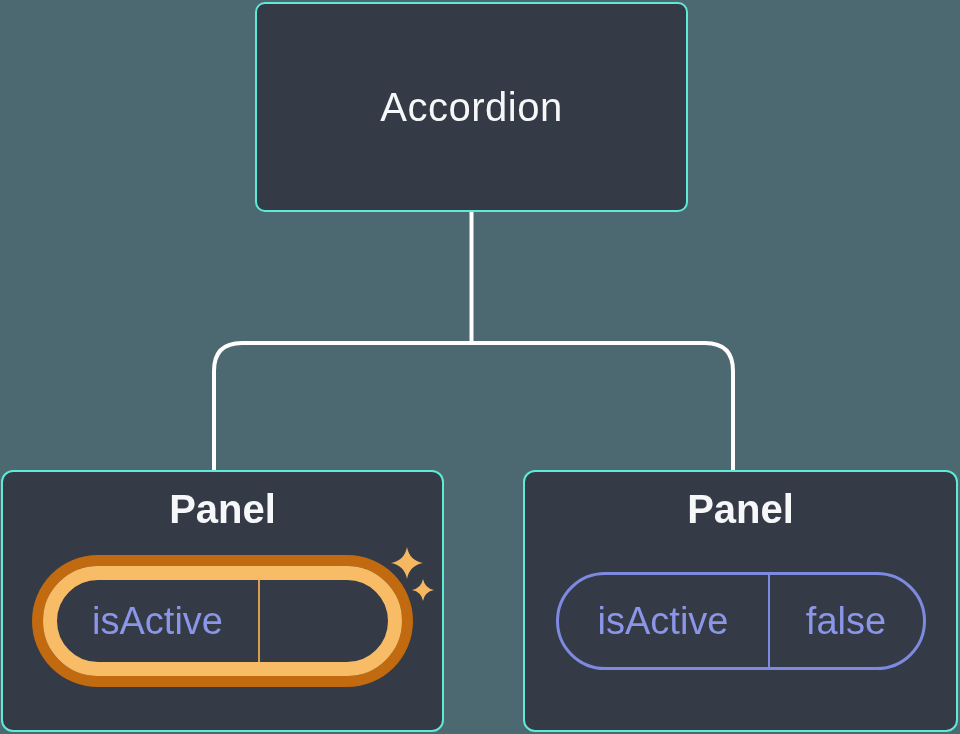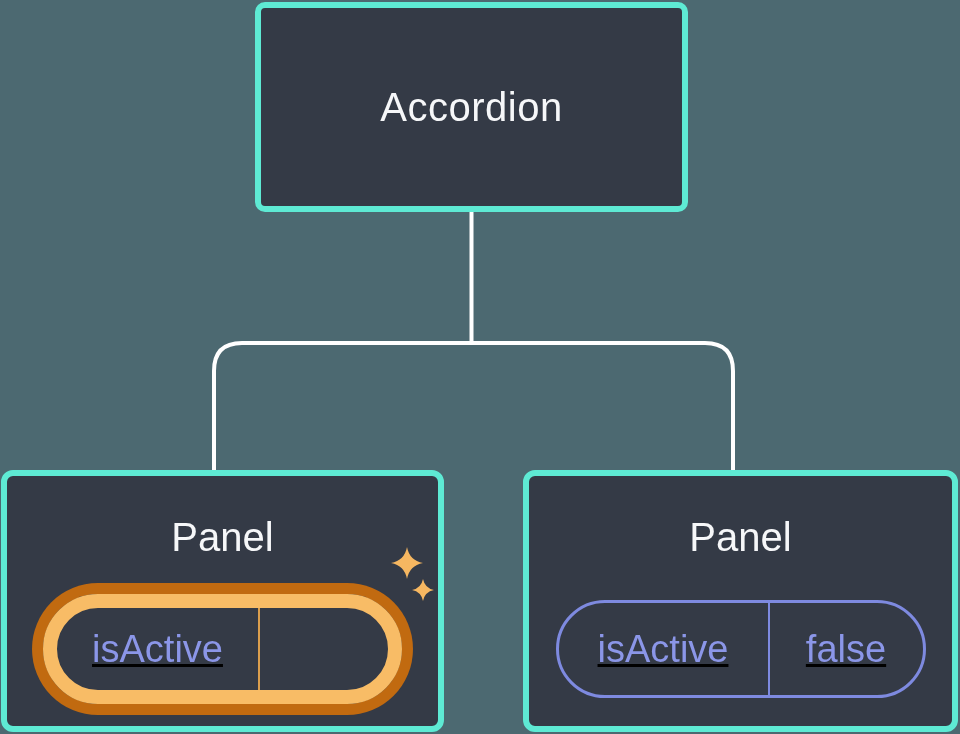--- a/index.html
+++ b/index.html
@@ -4,36 +4,36 @@
 <style>
   html,body { margin:0; padding:0; }
   .canvas {
     position:relative; width:960px; height:734px;
     background:#4C6971; overflow:hidden;
     font-family:"Liberation Sans", sans-serif;
   }
   .connector { position:absolute; left:0; top:0; pointer-events:none; }
   .node {
     position:absolute; background:#343A46;
-    border:6px solid #5eead4; box-sizing:border-box;
+    border:2px solid #5eead4; box-sizing:border-box;
   }
   .root-node {
     left:255px; top:2px; width:433px; height:210px; border-radius:10px;
     display:flex; align-items:center; justify-content:center;
   }
   .node-label { color:#F6F7F9; font-size:40px; letter-spacing:0.5px; }
   .panel-node {
     top:470px; height:262px; border-radius:12px;
     display:flex; flex-direction:column; align-items:center;
   }
   .panel-left  { left:1px;   width:443px; }
   .panel-right { left:523px; width:435px; }
-  .panel-title { margin-top:38px; color:#F6F7F9; font-size:40px; line-height:46px; }
+  .panel-title { margin-top:14px; color:#F6F7F9; font-size:40px; line-height:46px;font-weight:bold; }
   .pill {
-    display:flex; align-items:stretch; border-radius:999px; box-sizing:border-box;text-decoration:underline;
+    display:flex; align-items:stretch; border-radius:999px; box-sizing:border-box;
   }
   .pill-active {
     margin-top:34px; width:359px; height:110px;
     border:14px solid #F8BC66;
     box-shadow:0 0 0 11px #C16A10;
   }
   .pill-inactive {
     margin-top:40px; width:370px; height:98px;
     border:3px solid #7E8AE0;
   }

